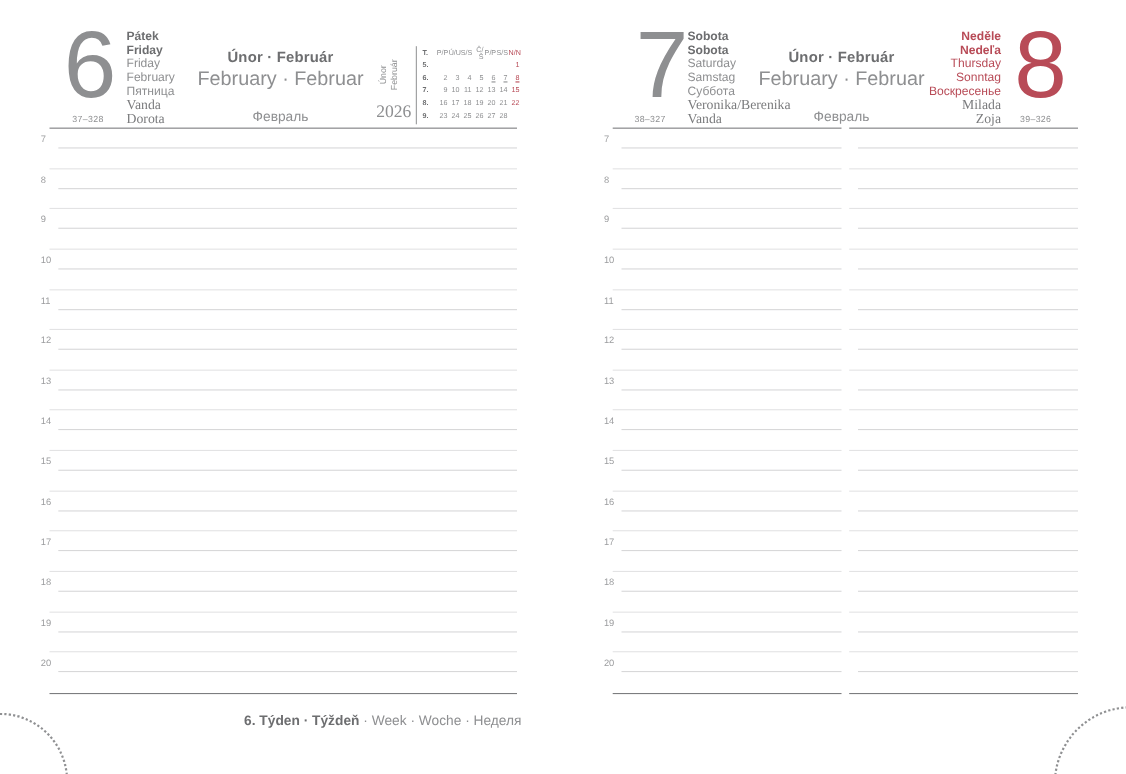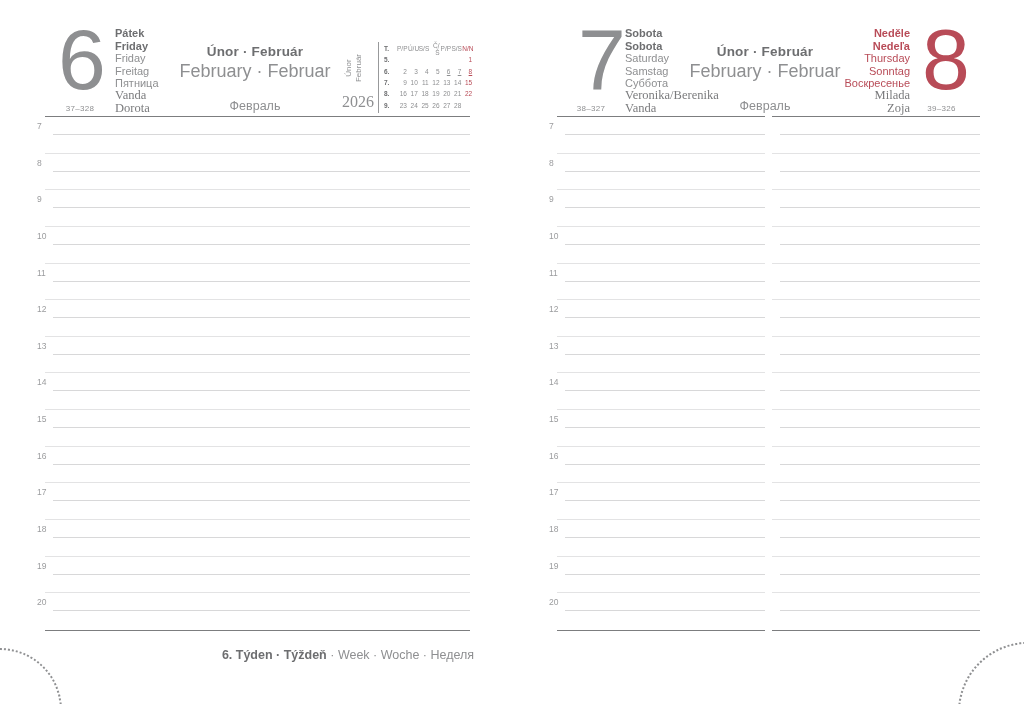--- a/index.html
+++ b/index.html
@@ -78,21 +78,21 @@
   <div class="abs big-num" style="left:58px;top:16px;">6</div>
   <div class="abs doy" style="left:58px;top:104px;width:44px;">37–328</div>
 
   <div class="abs dayblock" style="left:115px;top:27px;">
     <div class="bold-part">
         <div>Pátek</div>
         <div>Friday</div>
       </div>
     <div class="reg-part">
         <div>Friday</div>
-        <div>Freitag</div>
+        <div>February</div>
         <div>Пятница</div>
       </div>
   </div>
 
   <div class="abs namedays" style="left:115px;top:89px;">
       <div>Vanda</div>
       <div>Dorota</div>
     </div>
 
   <div class="abs monthblock" style="left:152px;top:44px;width:206px;">

